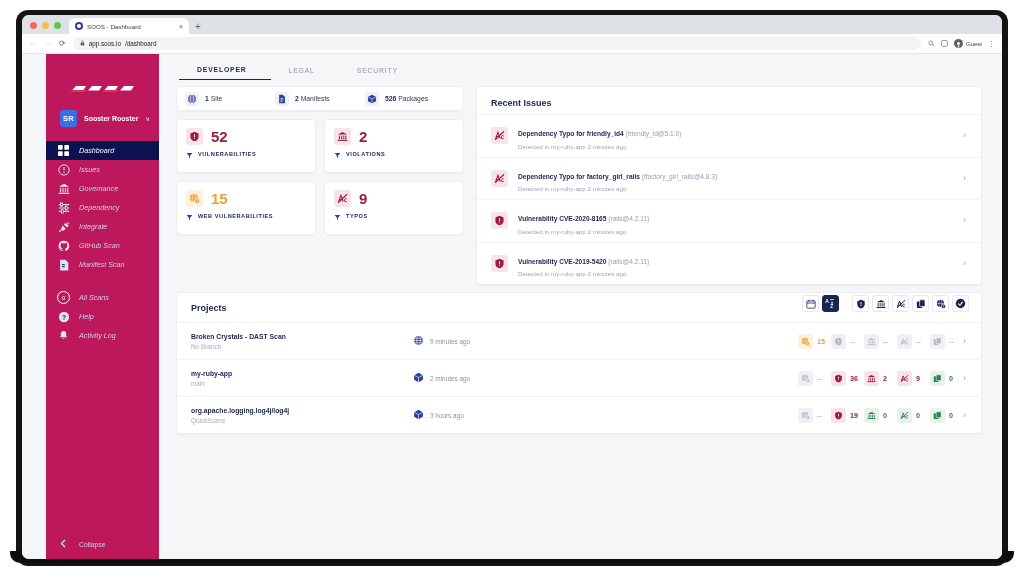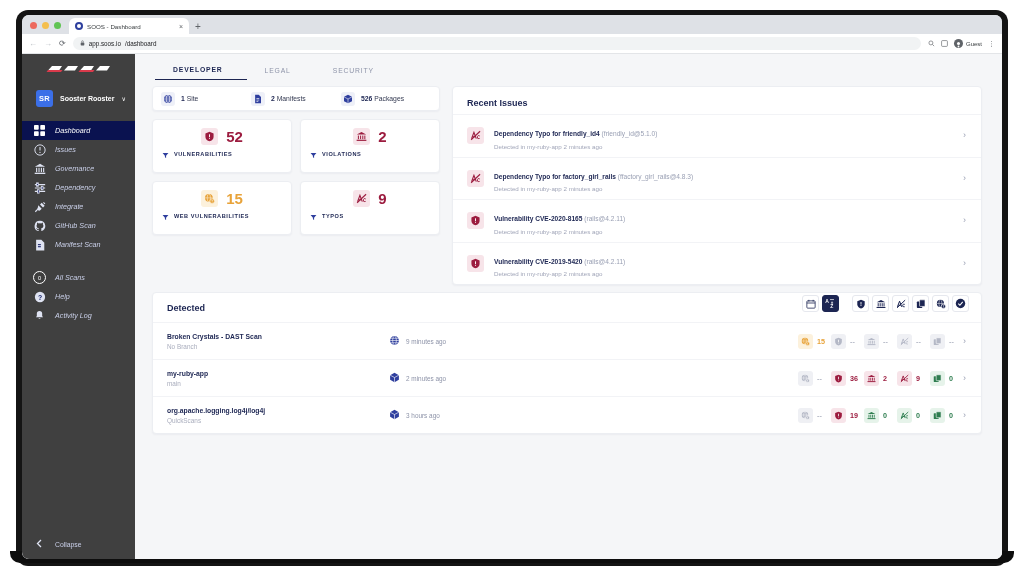--- a/index.html
+++ b/index.html
@@ -117,24 +117,25 @@
     background: #fff; box-shadow: 0 3px 0 -0.6px #fff;
   }
   .guest-label { font-size: 6px; color: #3c4043; }
 
   
   .app { flex: 1; display: flex; background: #f5f6f8; min-height: 0; }
 
   
   .sidebar {
     width: 113px;
-    background: #404040;
+    background: #be185d;
     display: flex; flex-direction: column;
     flex: 0 0 auto;
-    padding-top: 0;
+    padding-top: 20px;
+    margin-left: 24px;
   }
   .logo-wrap { height: 28px; display: flex; align-items: center; justify-content: center; }
   .logo { width: 70px; height: 16px; }
   .org-row {
     display: flex; align-items: center; gap: 7px;
     padding: 4px 8px; margin: 4px 6px 10px 6px;
   }
   .org-badge {
     width: 17px; height: 17px; border-radius: 3px;
     background: #3b6fe8; color: #fff;
@@ -217,21 +218,21 @@
   .metrics { display: flex; flex-wrap: wrap; gap: 8px; }
   .metric {
     width: 140px; height: 54px;
     background: #ffffff;
     border: 1px solid #eceef2;
     border-radius: 4px;
     box-shadow: 0 1px 2px rgba(20,25,60,0.045);
     padding: 8px 9px 0 9px;
     display: flex; flex-direction: column; justify-content: space-between;
   }
-  .metric-top { display: flex; align-items: center; gap: 8px; justify-content: center; }
+  .metric-top { display: flex; align-items: center; gap: 8px; }
   .metric-ico {
     width: 17px; height: 17px; border-radius: 3px;
     display: flex; align-items: center; justify-content: center;
     flex: 0 0 auto;
   }
   .metric-ico.red { background: #f7e4e9; }
   .metric-ico.gold { background: #fcf1dc; }
   .metric-val { font-size: 15px; font-weight: bold; line-height: 1; }
   .metric-val.red { color: #9c1c3f; }
   .metric-val.gold { color: #e8a33a; }
@@ -735,21 +736,21 @@
                     <div class="issue-sub">Detected in my-ruby-app 2 minutes ago</div>
                   </span>
                   <span class="chev">›</span>
                 </div>
               </div>
             </div>
           </div>
 
           <div class="card projects">
             <div class="proj-head">
-              <div class="proj-title">Detected</div>
+              <div class="proj-title">Projects</div>
               <div class="proj-tools">
                 <div class="tool-group">
                   <div class="tool">
                     <span>
                       <svg width="10" height="10" viewBox="0 0 14 14">
                           <rect x="1.2" y="2.6" width="11.6" height="10.2" rx="1.2" stroke="#1c2552" stroke-width="1.1" fill="none"></rect>
                           <line x1="1.2" y1="5.6" x2="12.8" y2="5.6" stroke="#1c2552" stroke-width="1.1"></line>
                           <line x1="4" y1="1.2" x2="4" y2="3.6" stroke="#1c2552" stroke-width="1.2"></line>
                           <line x1="10" y1="1.2" x2="10" y2="3.6" stroke="#1c2552" stroke-width="1.2"></line>
                         </svg>

